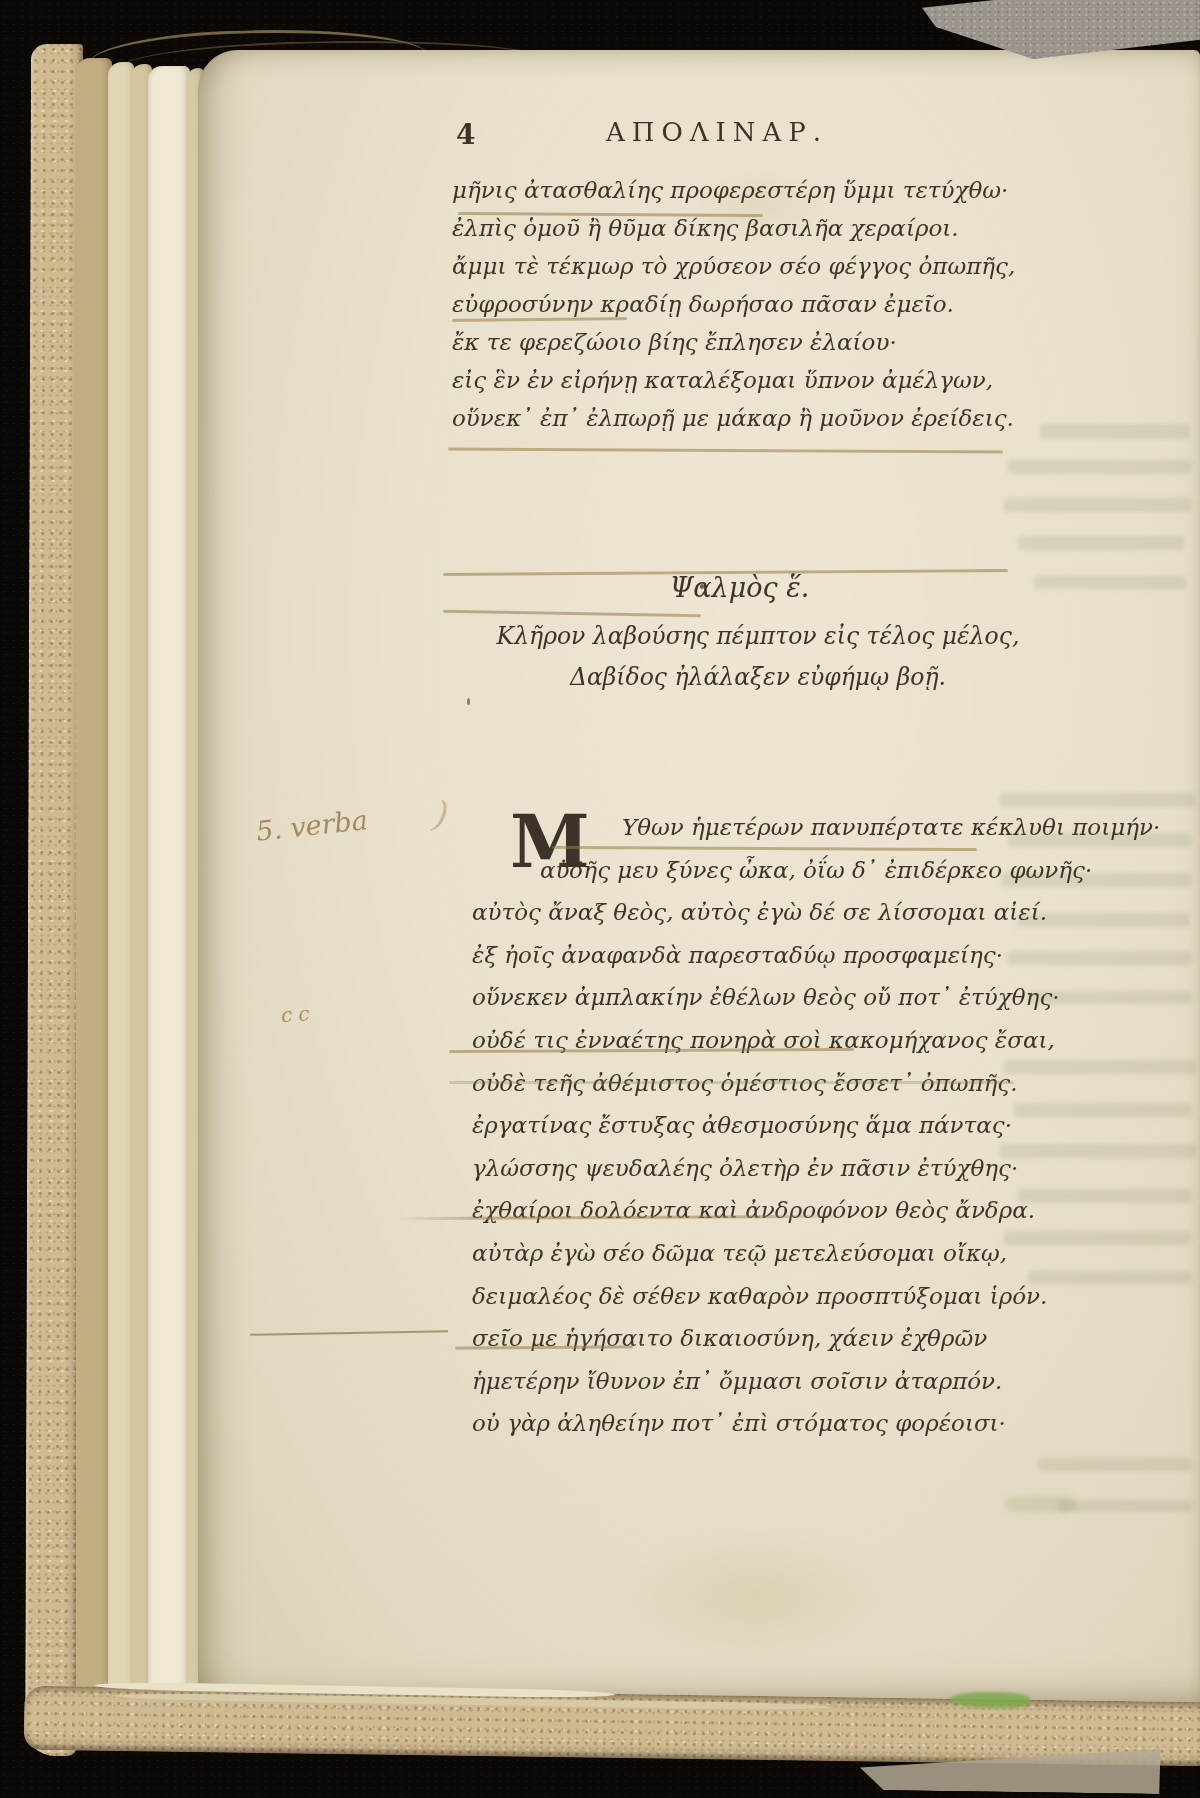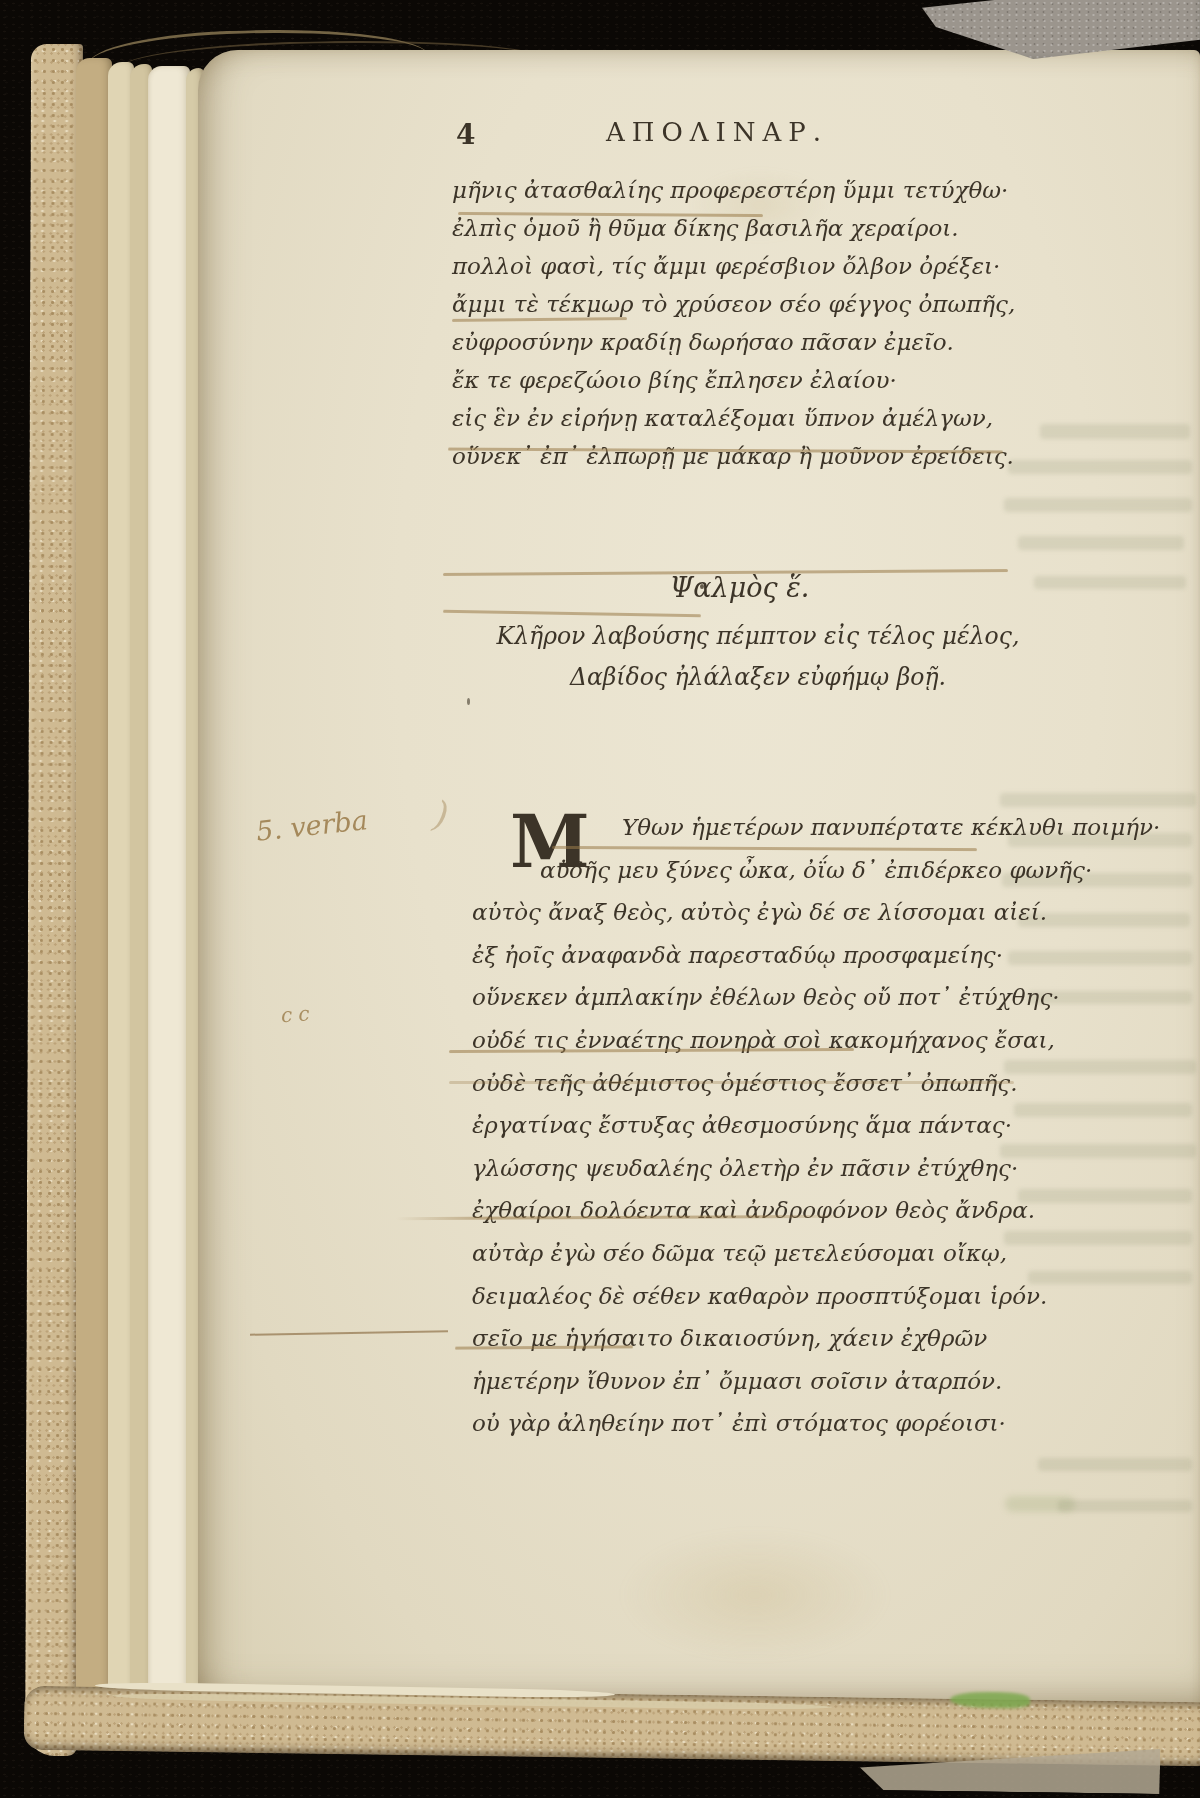--- a/index.html
+++ b/index.html
@@ -74,21 +74,20 @@
   <div class="abs bleed" style="left:1028px;top:1271px;width:164px;height:13px;"></div>
   <div class="abs bleed" style="left:1038px;top:1458px;width:154px;height:13px;"></div>
   <div class="abs bleed" style="left:1058px;top:1500px;width:134px;height:12px;"></div>
 
   <div class="abs" style="left:456px;top:118px;font-size:28px;color:#3c3428;font-weight:600;">4</div>
   <div class="abs" style="left:606px;top:117px;font-size:26px;letter-spacing:7px;color:#3c3428;text-align:center;">ΑΠΟΛΙΝΑΡ.</div>
 
   <div class="abs greek vblock" style="left:452px;top:171px;font-style:italic;">
     <div>μῆνις ἀτασθαλίης προφερεστέρη ὕμμι τετύχθω·</div>
     <div>ἐλπὶς ὁμοῦ ἢ θῦμα δίκης βασιλῆα χεραίροι.</div>
-    <div>πολλοὶ φασὶ, τίς ἄμμι φερέσβιον ὄλβον ὀρέξει·</div>
     <div>ἄμμι τὲ τέκμωρ τὸ χρύσεον σέο φέγγος ὀπωπῆς,</div>
     <div>εὐφροσύνην κραδίῃ δωρήσαο πᾶσαν ἐμεῖο.</div>
     <div>ἔκ τε φερεζώοιο βίης ἔπλησεν ἐλαίου·</div>
     <div>εἰς ἓν ἐν εἰρήνῃ καταλέξομαι ὕπνον ἀμέλγων,</div>
     <div>οὕνεκ᾽ ἐπ᾽ ἐλπωρῇ με μάκαρ ἢ μοῦνον ἐρείδεις.</div>
   </div>
 
   <div class="abs greek" style="left:452px;top:572px;width:575px;text-align:center;font-size:27px;">Ψαλμὸς ἕ.</div>
   <div class="abs greek" style="left:478px;top:616px;width:560px;text-align:center;font-size:23.5px;line-height:41px;">
     <div>Κλῆρον λαβούσης πέμπτον εἰς τέλος μέλος,</div>

